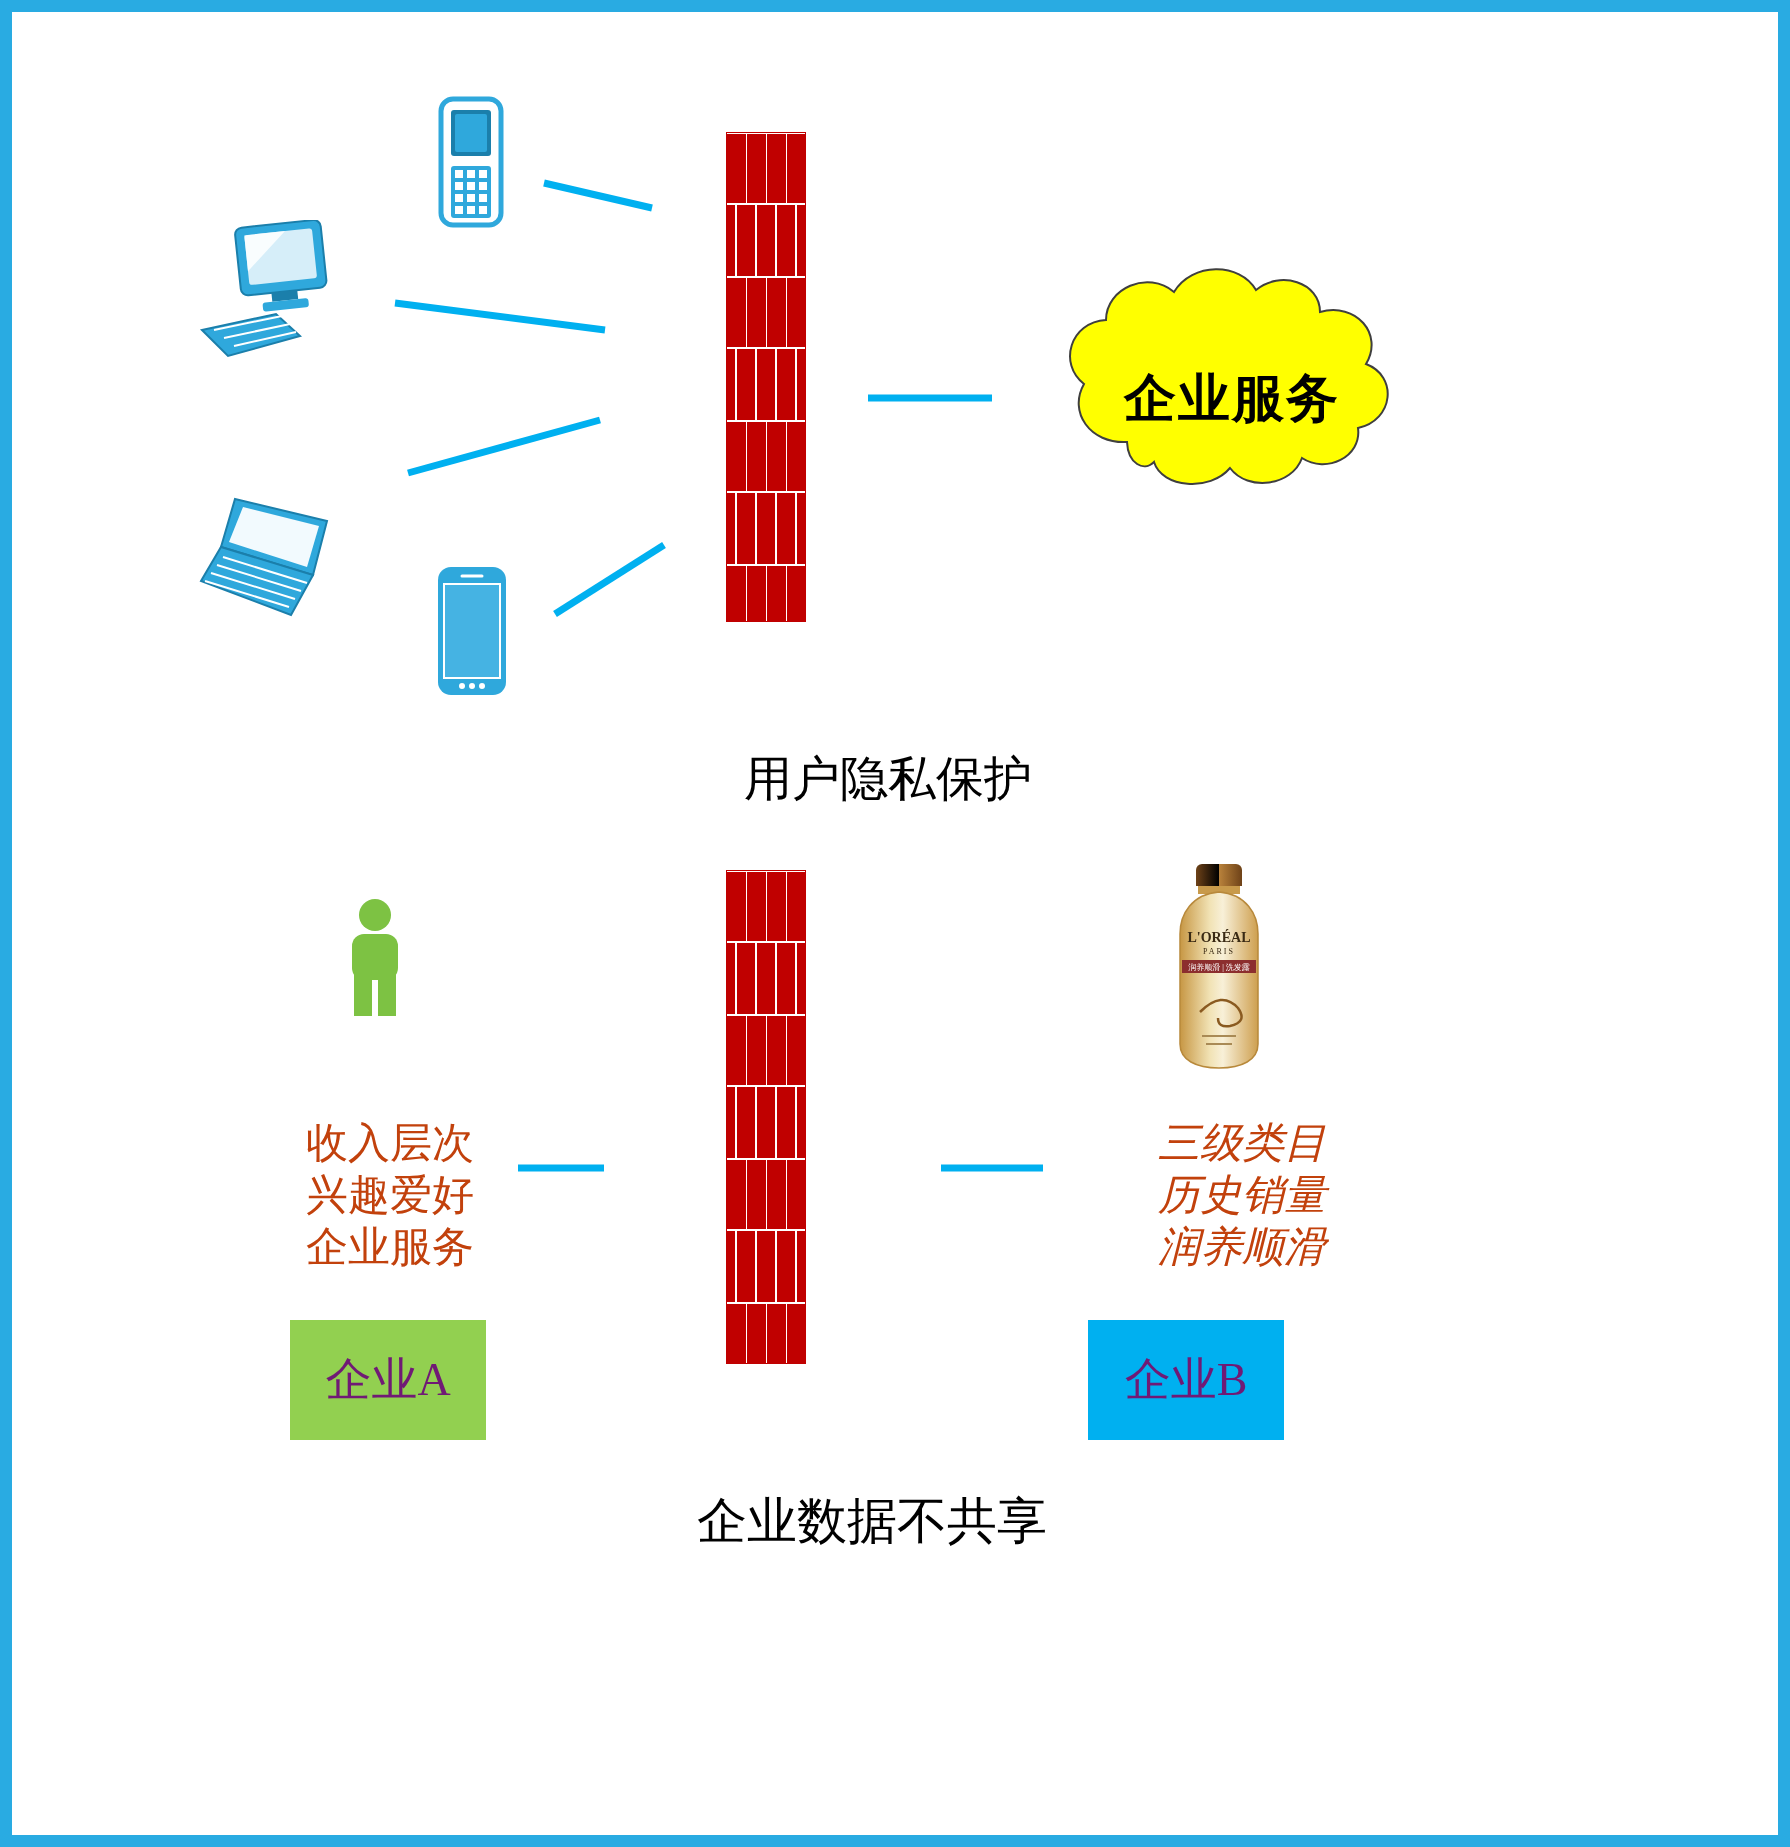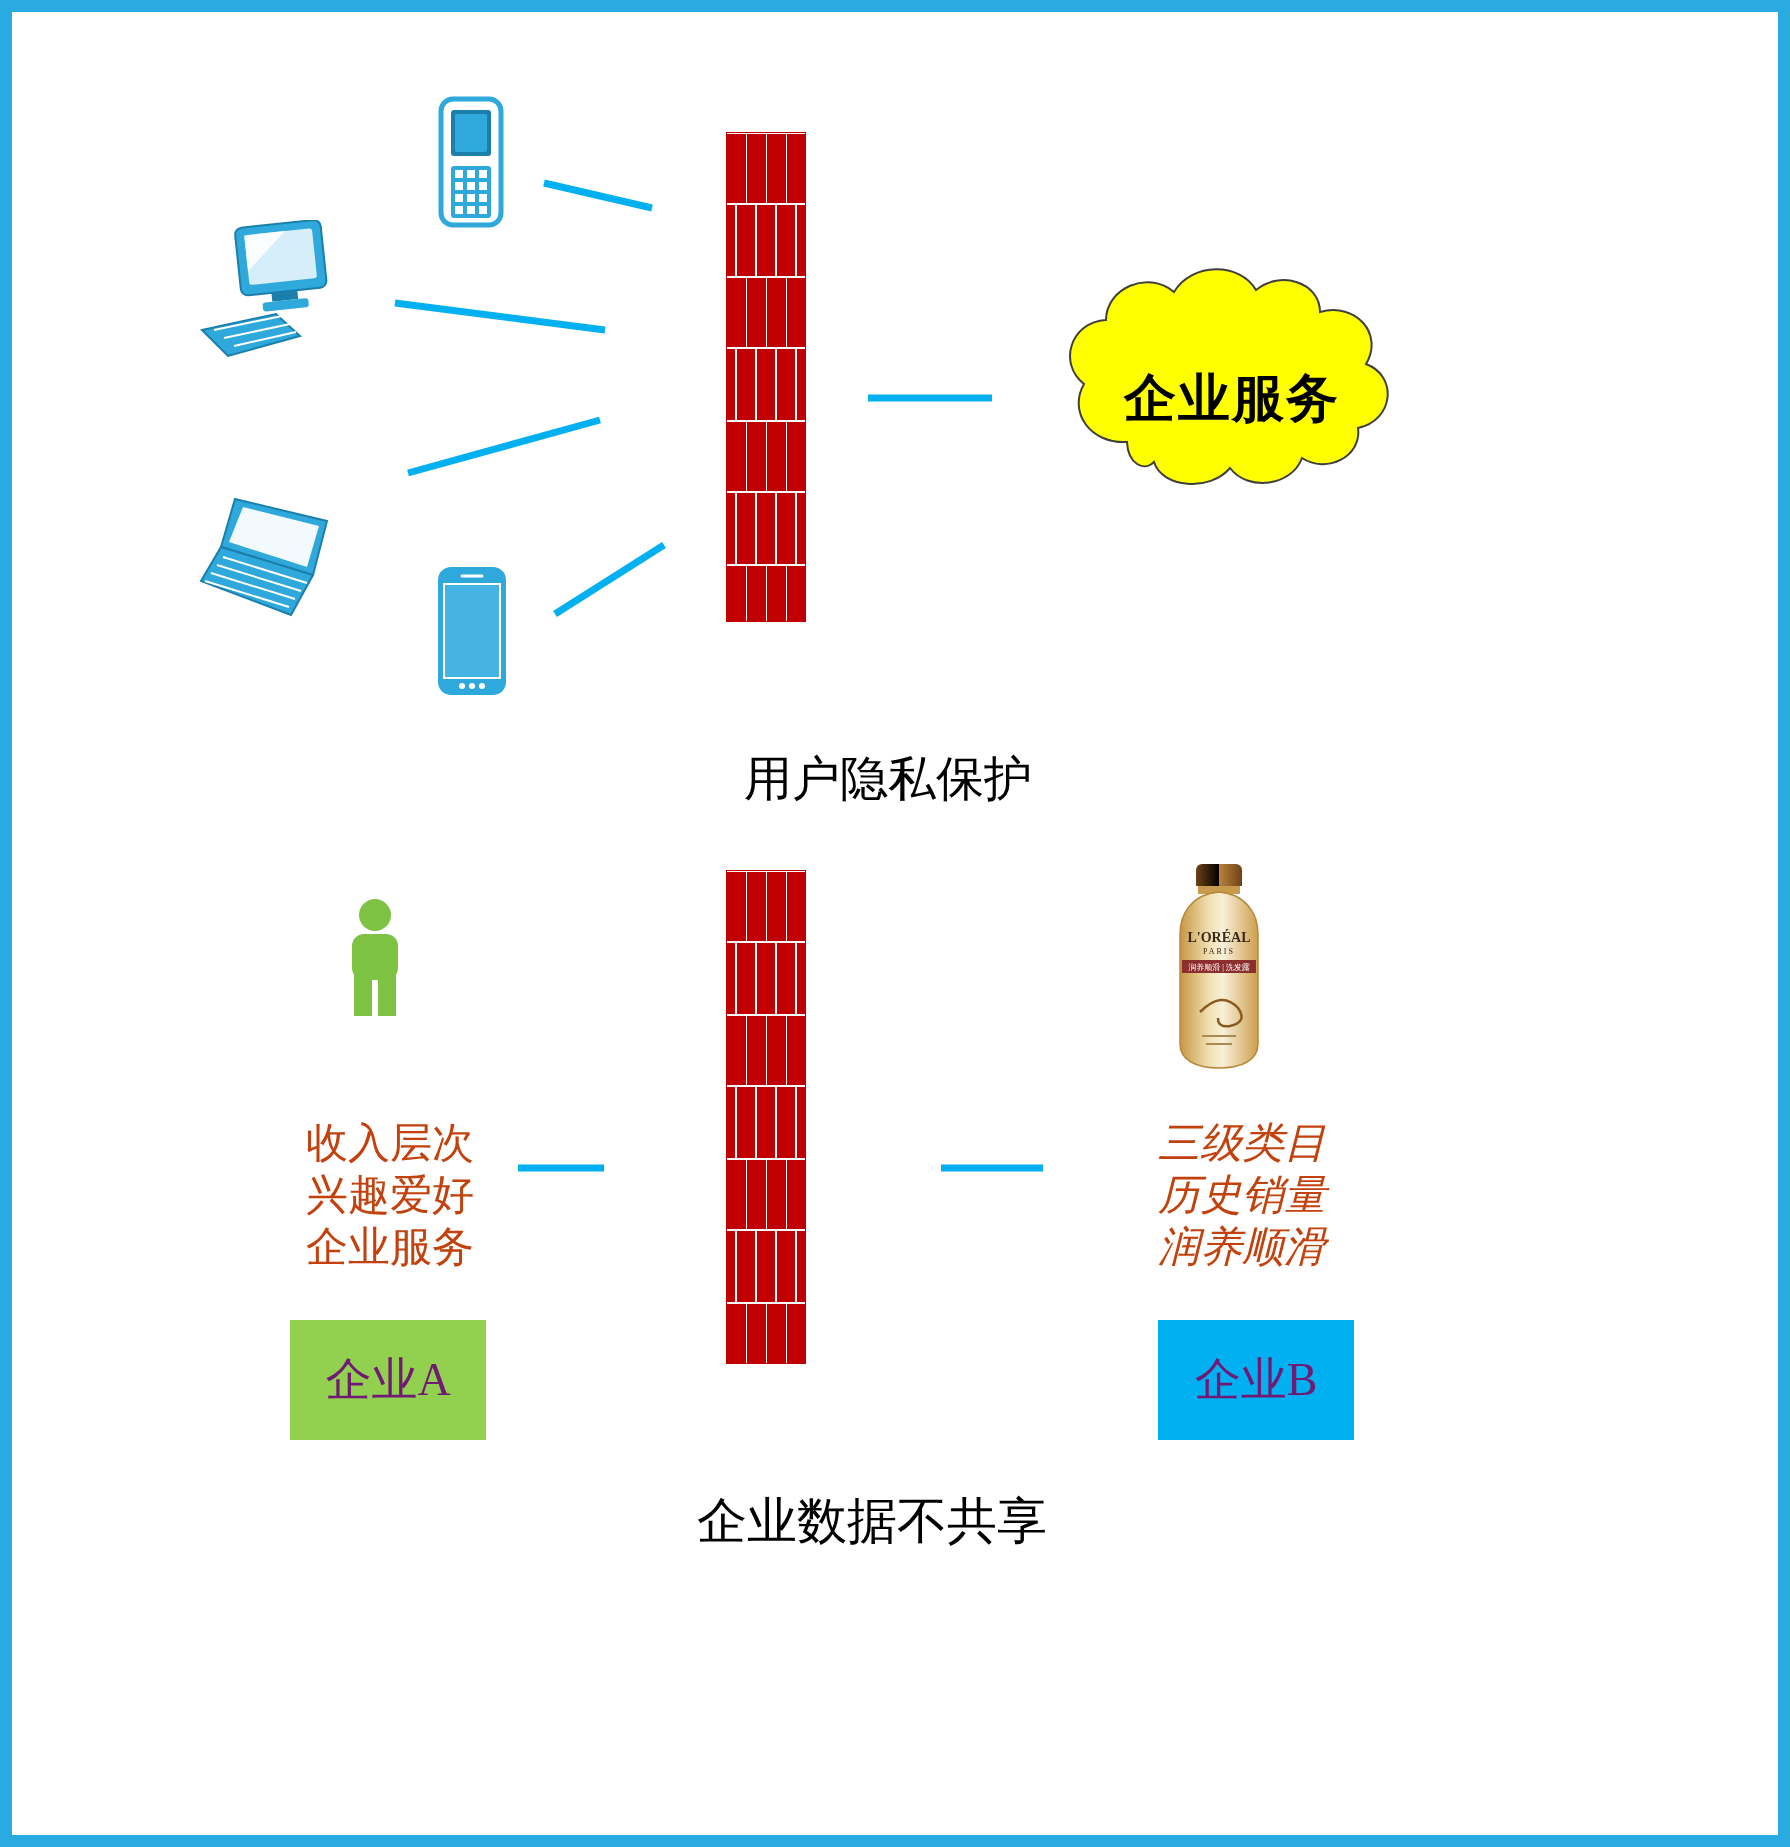--- a/index.html
+++ b/index.html
@@ -84,21 +84,21 @@
     position: absolute;
     width: 196px;
     height: 120px;
     display: flex;
     align-items: center;
     justify-content: center;
     font-size: 46px;
     color: #701a75;
   }
   .company-a { left: 278px;  top: 1308px; background: var(--company-a-green, #92D050); }
-  .company-b { left: 1146px; top: 1308px; background: var(--company-b-blue, #00B0F0); }
+  .company-b { left: 1076px; top: 1308px; background: var(--company-b-blue, #00B0F0); }
 </style>
 </head>
 <body>
 
 <div class="canvas">
 
   <svg class="connectors" viewBox="0 0 1790 1847">
     <line x1="532" y1="171" x2="640" y2="196"></line>
     <line x1="383" y1="291" x2="593" y2="318"></line>
     <line x1="396" y1="461" x2="588" y2="408"></line>

